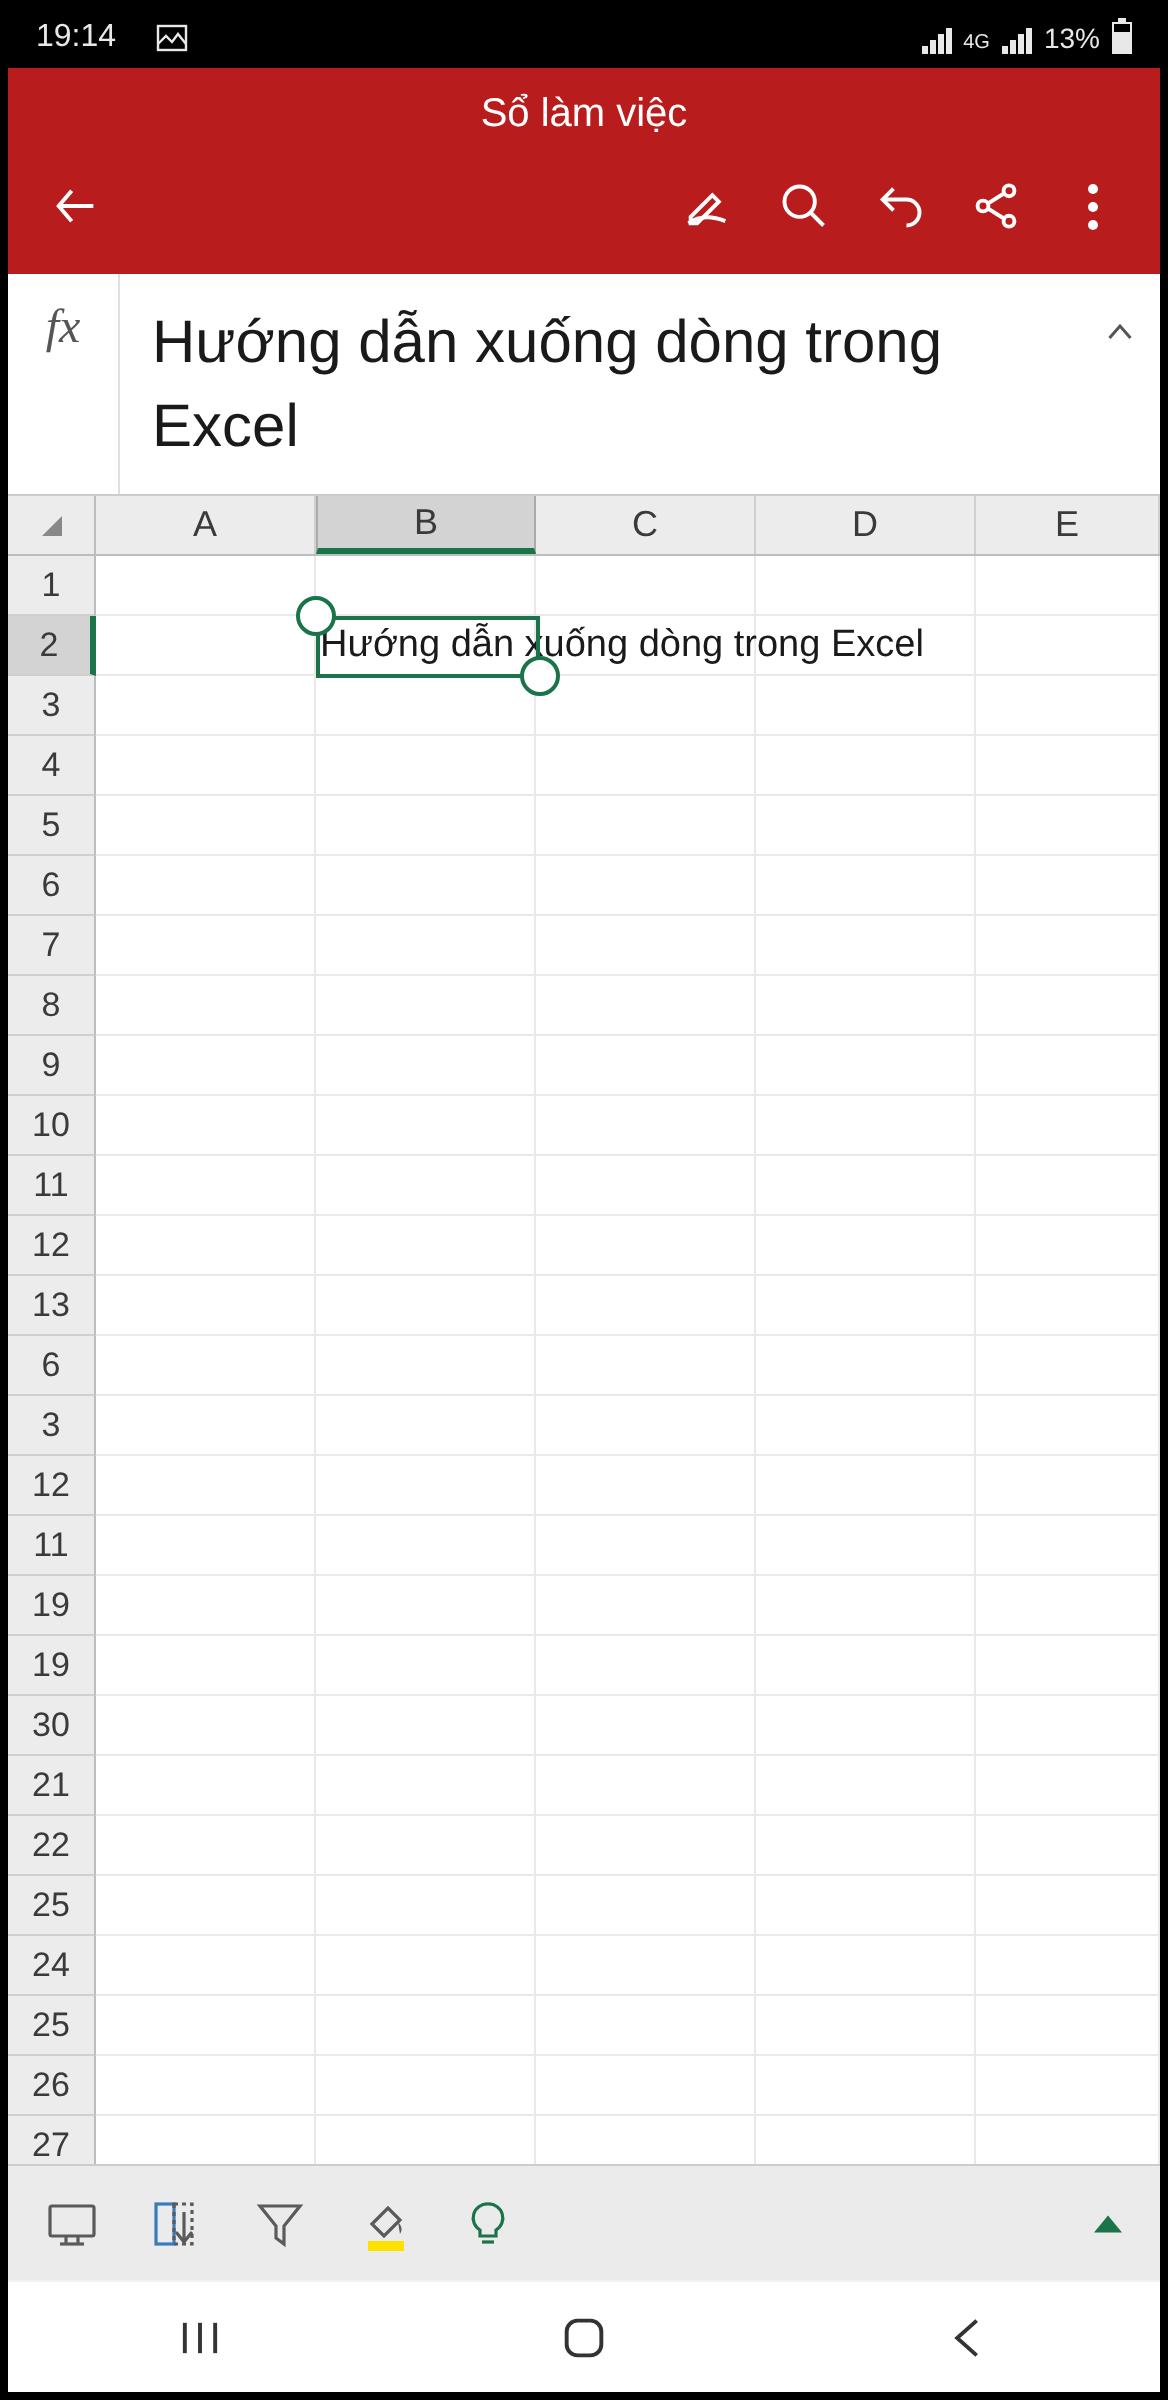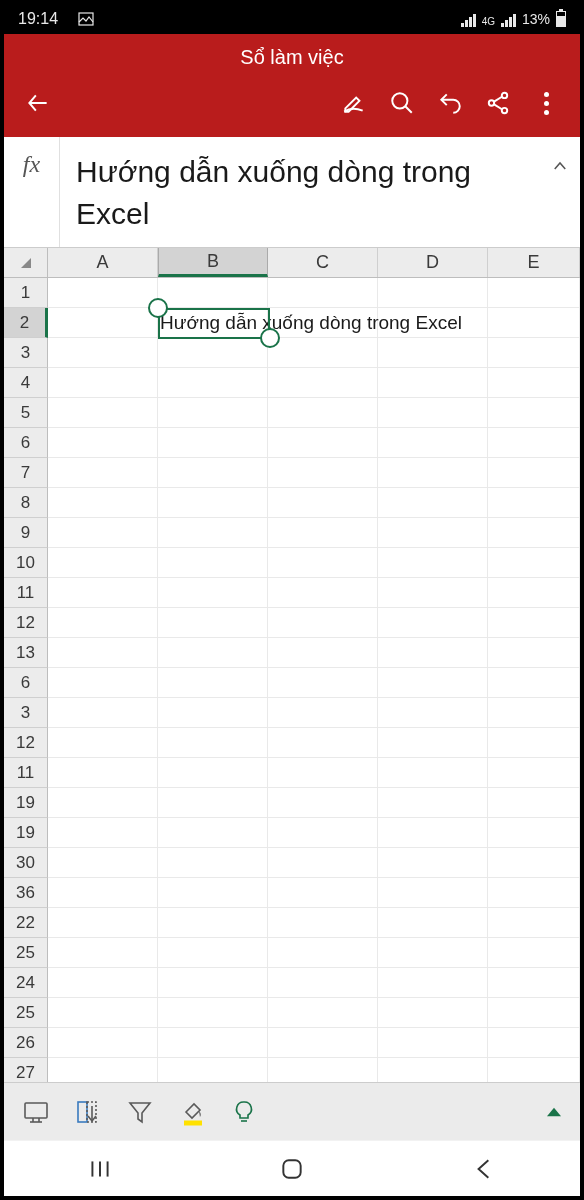--- a/index.html
+++ b/index.html
@@ -186,21 +186,21 @@
         <div class="row-h">11</div>
         <div class="row-h">12</div>
         <div class="row-h">13</div>
         <div class="row-h">6</div>
         <div class="row-h">3</div>
         <div class="row-h">12</div>
         <div class="row-h">11</div>
         <div class="row-h">19</div>
         <div class="row-h">19</div>
         <div class="row-h">30</div>
-        <div class="row-h">36</div>
+        <div class="row-h">21</div>
         <div class="row-h">22</div>
         <div class="row-h">25</div>
         <div class="row-h">24</div>
         <div class="row-h">25</div>
         <div class="row-h">26</div>
         <div class="row-h">27</div>
       </div>
     <div class="cells" id="cells">
       <div class="cell-overflow">Hướng dẫn xuống dòng trong Excel</div>
       <div class="sel-box"></div>

